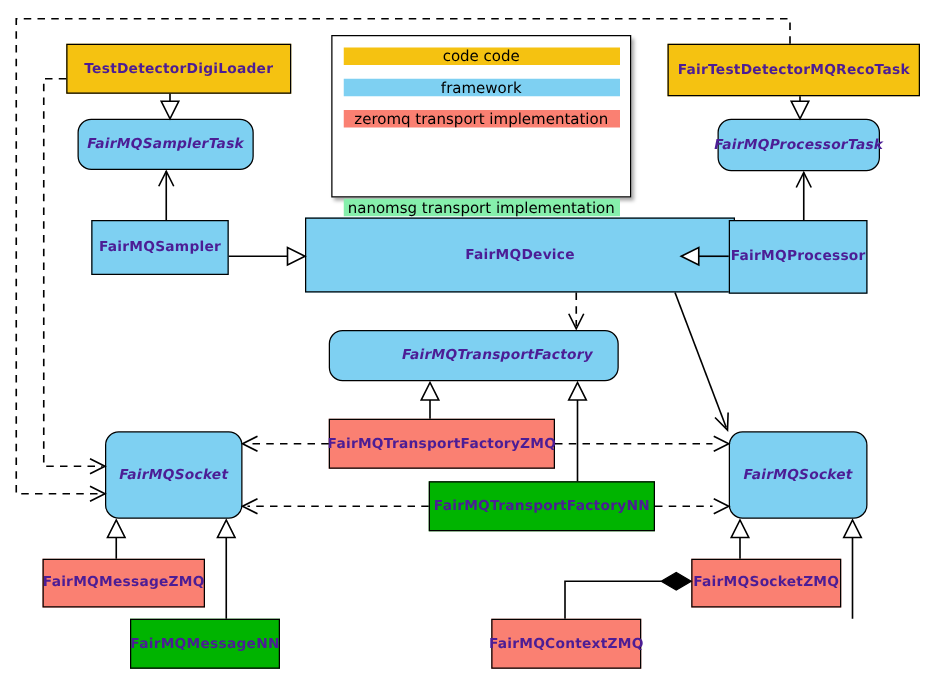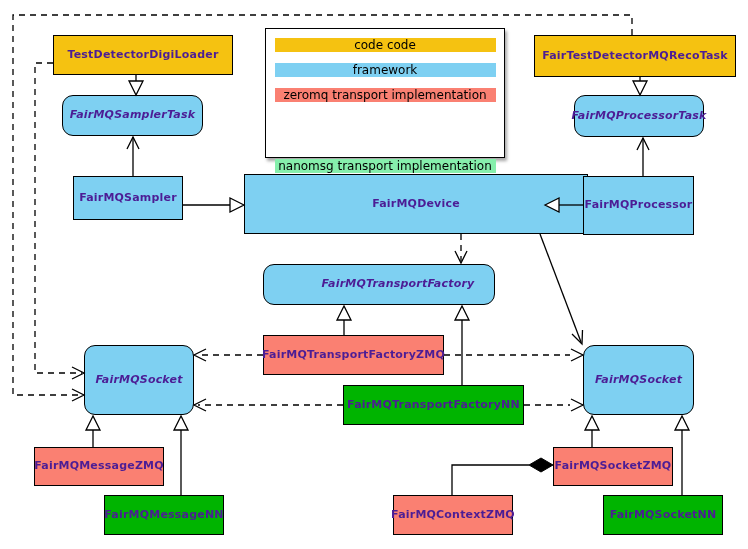--- a/index.html
+++ b/index.html
@@ -62,21 +62,20 @@
   <div class="node abstract" style="left: 583px; top: 345px; width: 111px; height: 70px; background-color: rgb(126, 208, 242);">FairMQSocket</div>
 
   <div class="node" style="left: 34px; top: 447px; width: 130px; height: 39px; background-color: rgb(250, 128, 114);">FairMQMessageZMQ</div>
 
   <div class="node" style="left: 104px; top: 495px; width: 120px; height: 40px; background-color: rgb(0, 180, 0);">FairMQMessageNN</div>
 
   <div class="node" style="left: 393px; top: 495px; width: 120px; height: 40px; background-color: rgb(250, 128, 114);">FairMQContextZMQ</div>
 
   <div class="node" style="left: 553px; top: 447px; width: 120px; height: 39px; background-color: rgb(250, 128, 114);">FairMQSocketZMQ</div>
 
-  <div class="node" style="left: 603px; top: 495px; width: 120px; height: 40px; background-color: rgb(0, 180, 0);">FairMQSocketNN</div>
 
   <div class="legend" style="left:265px;top:28px;width:240px;height:130px">
     <div class="legend-bar" style="background-color: rgb(245, 194, 17);">code code</div>
     <div class="legend-bar" style="background-color: rgb(126, 208, 242);">framework</div>
     <div class="legend-bar" style="background-color: rgb(250, 128, 114); text-align: right;">zeromq transport implementation</div>
     <div class="legend-bar" style="background-color: #86efac; margin-top: 46px;">nanomsg transport implementation</div>
   </div>
 
   <svg id="edge-layer" viewBox="0 0 748 549" xmlns="http://www.w3.org/2000/svg">
 

